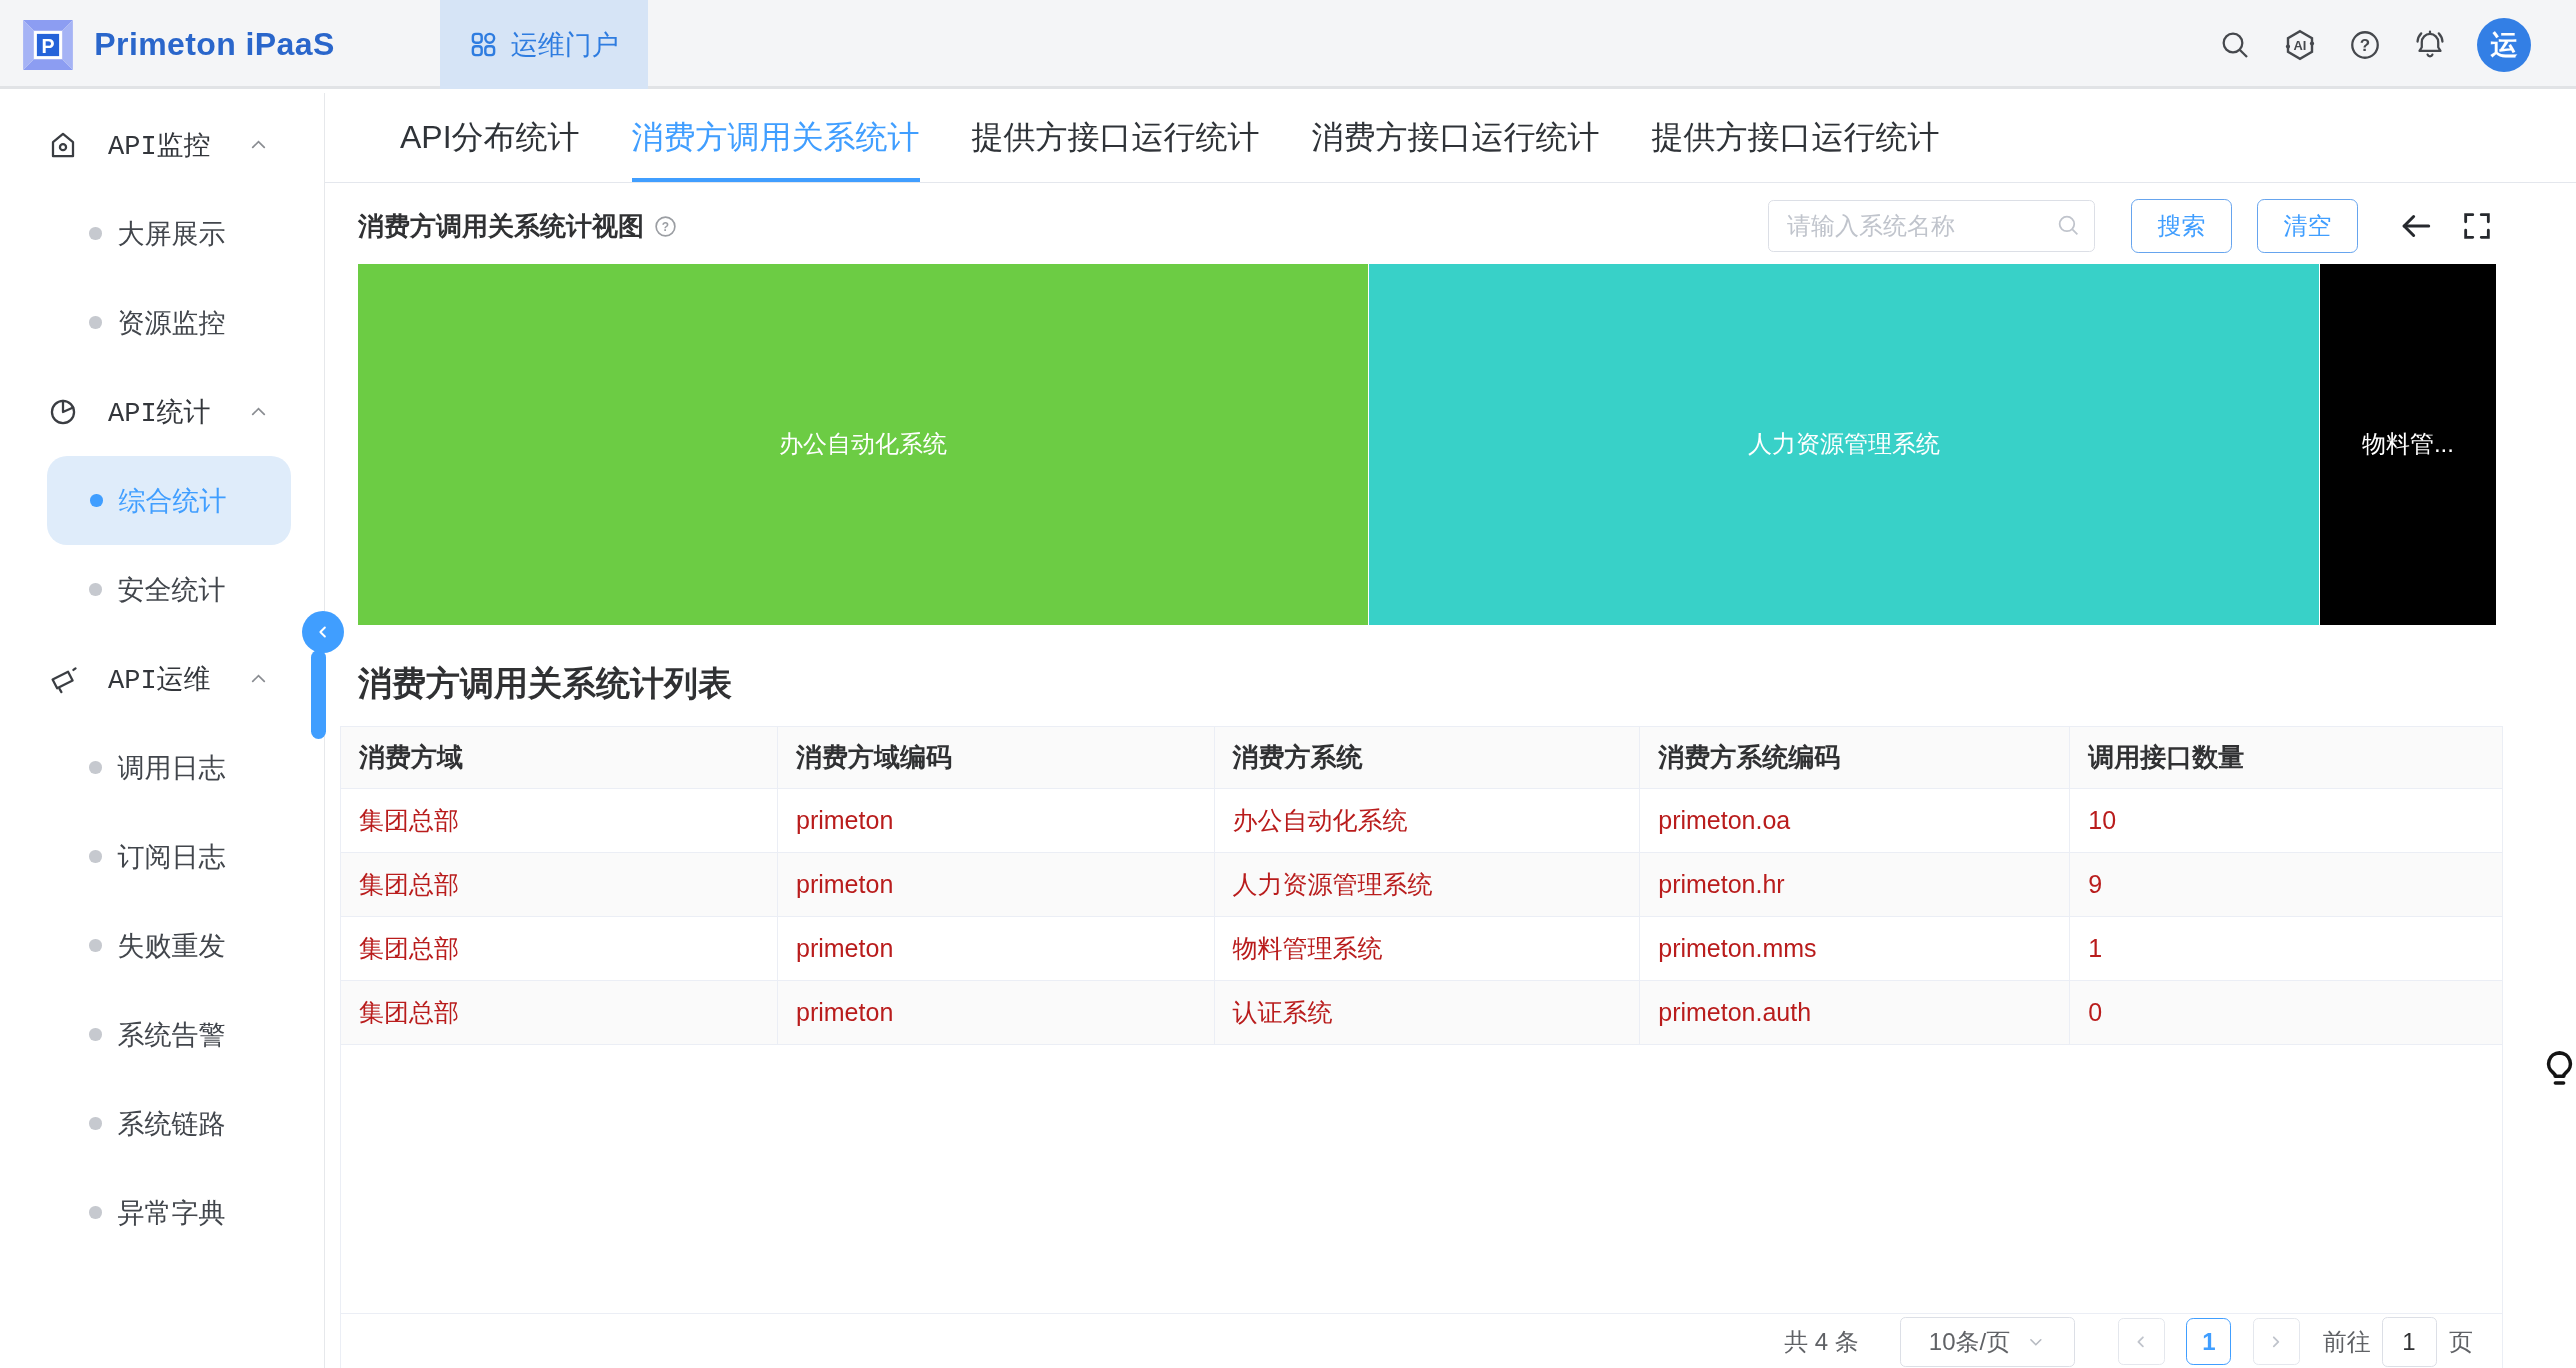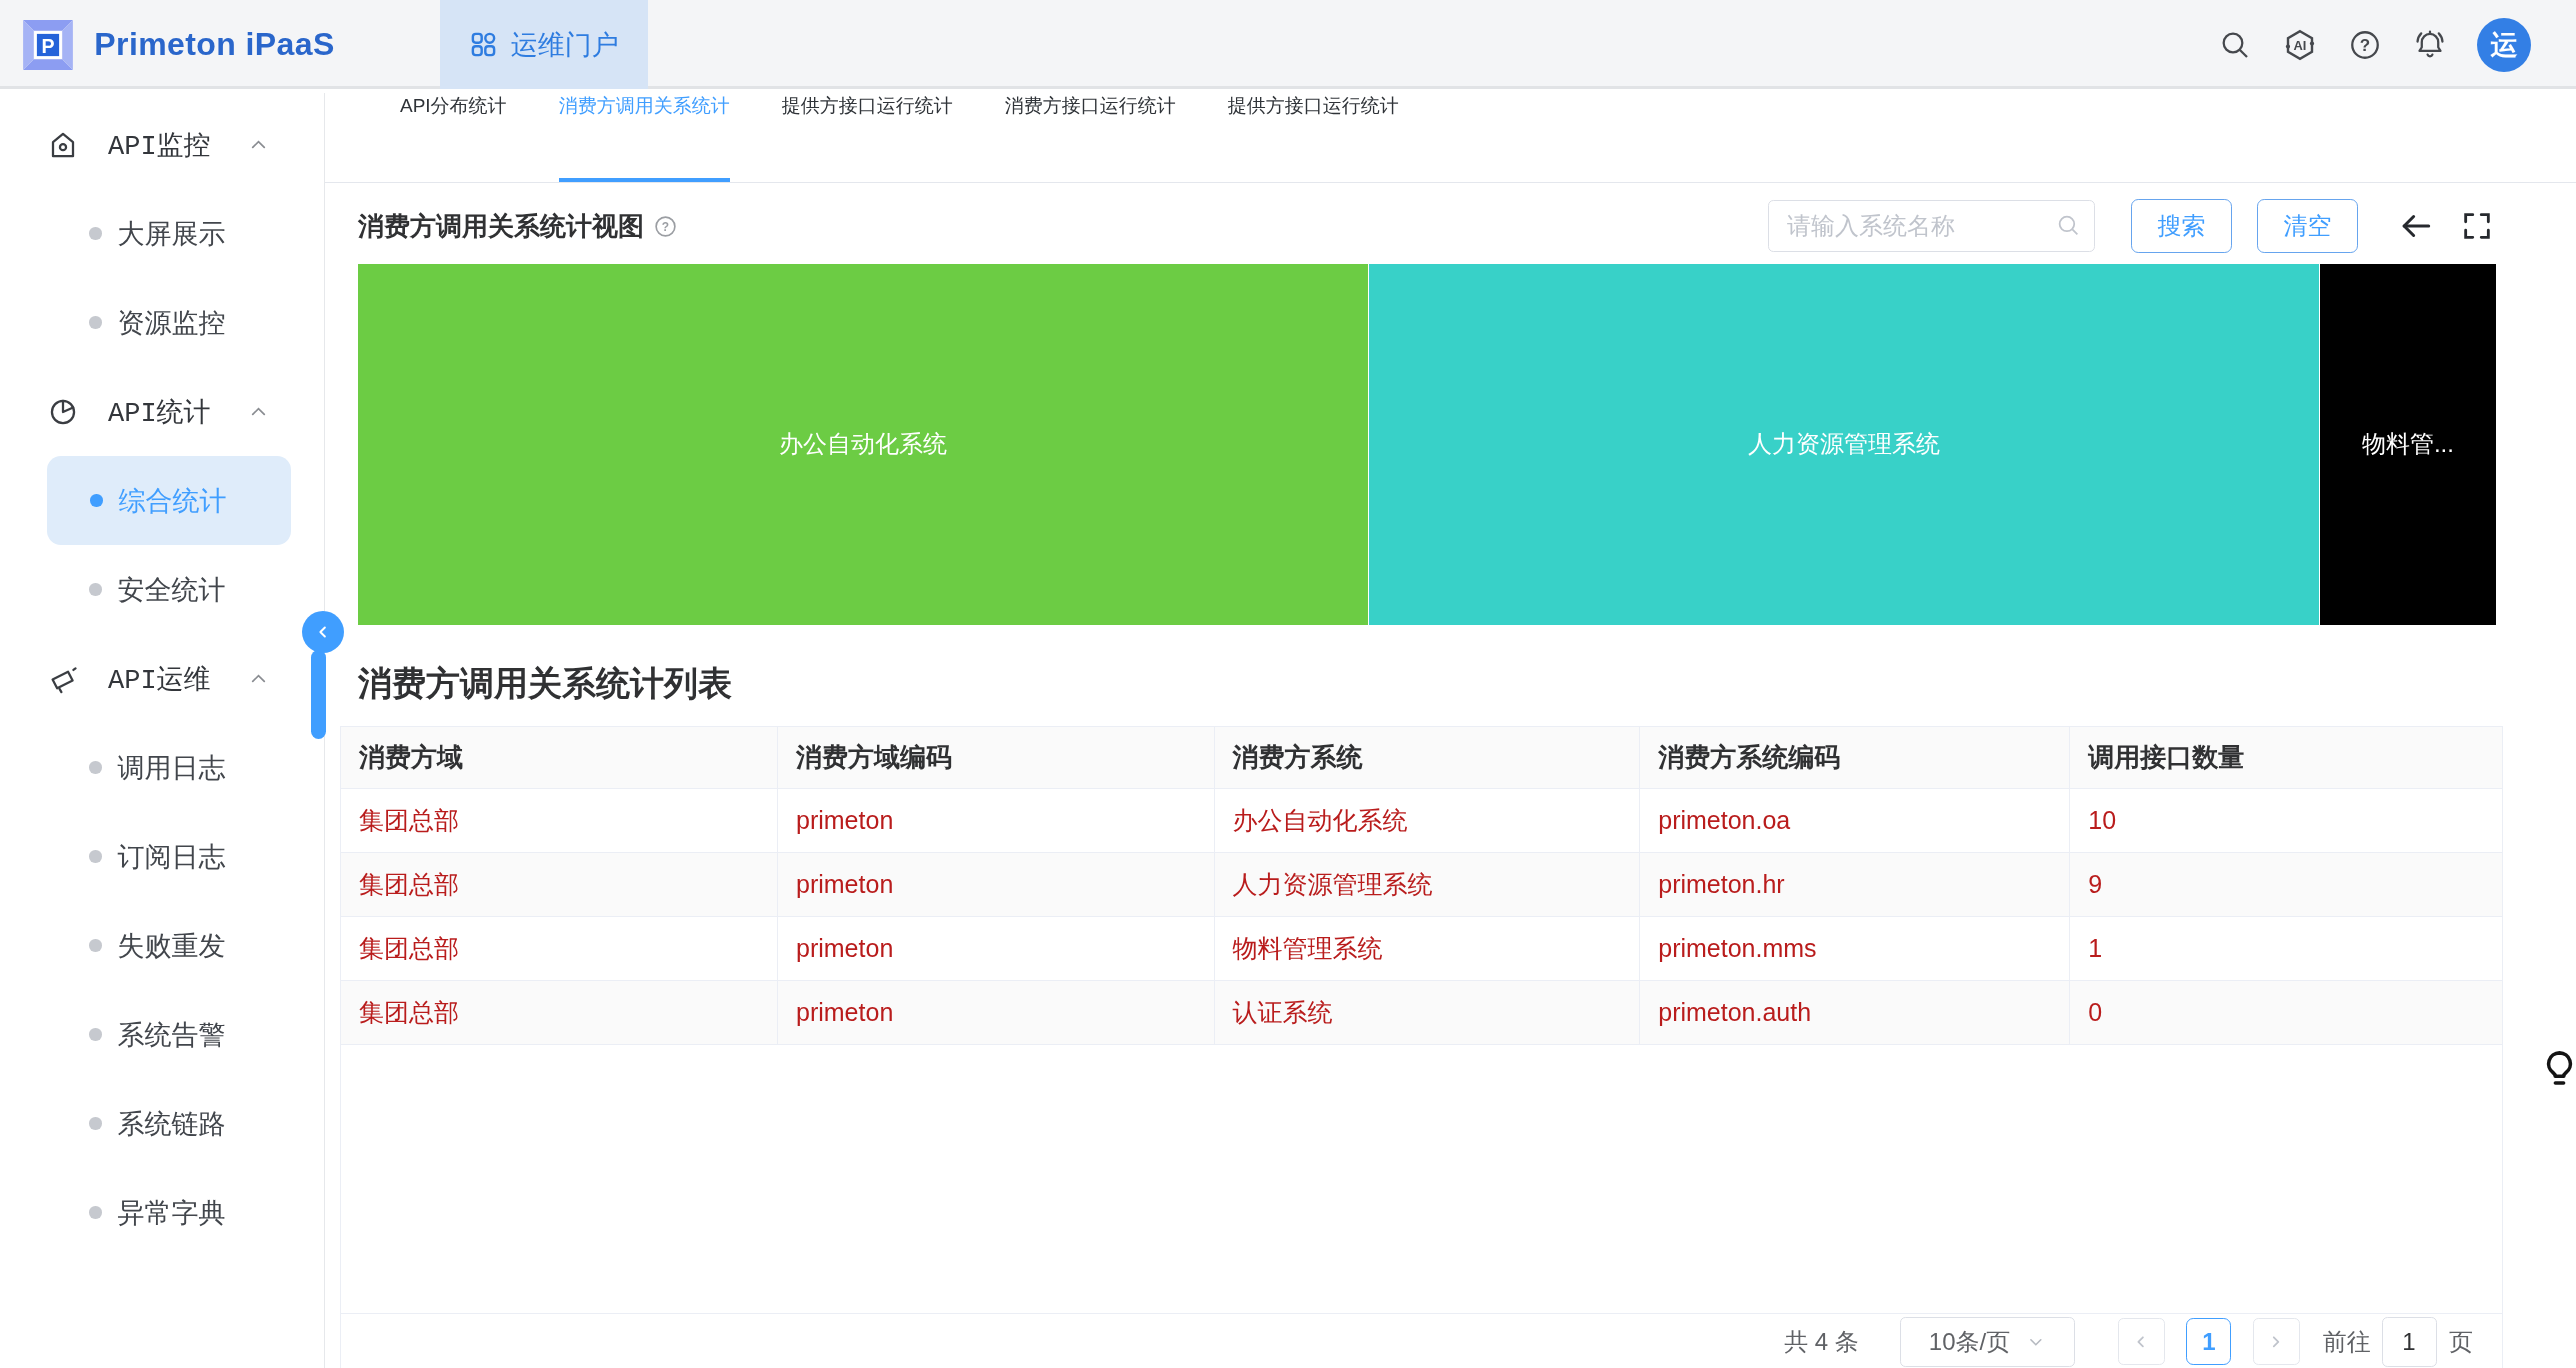--- a/index.html
+++ b/index.html
@@ -21,31 +21,31 @@
   
   .sidebar { position:absolute; left:0; top:93px; bottom:0; width:325px; background:#fff; border-right:0.9px solid #e6e8eb; padding-top:7.2px; z-index:4; }
   .side-group, .side-item { height:89px; display:flex; align-items:center; cursor:pointer; position:relative; }
   .side-group { padding-left:47px; }
   .side-group svg.menu-ic { width:32px; height:32px; color:#3a3d42; }
   .side-group .g-label { margin-left:29px; font-size:27px; color:#33363b;font-family:Liberation Mono, monospace; }
   .side-group .chev { position:absolute; right:54px; width:23px; height:23px; color:#8a8d92; }
   .side-item { padding-left:89px; }
   .side-item .dot { width:12.5px; height:12.5px; border-radius:50%; background:#c6c9cf; flex:none; }
   .side-item .i-label { margin-left:16px; font-size:27px; color:#42464c; }
-  .side-item.active { background:#dfecfa; border-radius:14px; margin:0 33px 0 47px; padding-left:43px; }
+  .side-item.active { background:#dfecfa; border-radius:20px; margin:0 33px 0 47px; padding-left:43px; }
   .side-item.active .dot { background:#409eff; }
   .side-item.active .i-label { color:#409eff; }
   .active-bar { position:absolute; left:311px; top:557px; width:15px; height:89px; border-radius:8px; background:#409eff; }
   .collapse-btn { position:absolute; left:302px; top:611px; width:42px; height:42px; border-radius:50%; background:#409eff; border:none; color:#fff; display:flex; align-items:center; justify-content:center; cursor:pointer; z-index:6; }
   .collapse-btn svg { width:18px; height:18px; }
 
   
   .main { position:absolute; left:325px; top:93px; right:0; bottom:0; background:#fff; }
   .tabs { height:90px; border-bottom:0.9px solid #e4e7ed; display:flex; align-items:stretch; padding-left:75px; }
-  .tab { position:relative; display:flex; margin-right:52px; font-size:19px; color:#2f3338; cursor:pointer; }
+  .tab { position:relative; display:flex; align-items:center; margin-right:52px; font-size:32px; color:#2f3338; cursor:pointer; }
   .tab.active { color:#409eff; }
   .tab.active::after { content:""; position:absolute; left:0; right:0; bottom:0; height:3.6px; background:#409eff; }
 
   .toolbar { display:flex; padding:16px 80px 0 33px; height:70px; }
   .sec-title { font-size:26px; font-weight:bold; color:#303133; display:flex; align-items:center; gap:9px; }
   .sec-title .q-ic { width:25px; height:25px; color:#9b9ea3; }
   .toolbar-right { margin-left:auto; display:flex; align-items:center;padding-left:6px; }
   .search-box { position:relative; width:327px; height:52px; }
   .search-box input { width:100%; height:100%; border:0.9px solid #dcdfe6; border-radius:5.4px; padding:0 50px 0 18px; font-size:24px; color:#303133; outline:none; font-family:inherit; }
   .search-box input::placeholder { color:#c0c4cc; }

